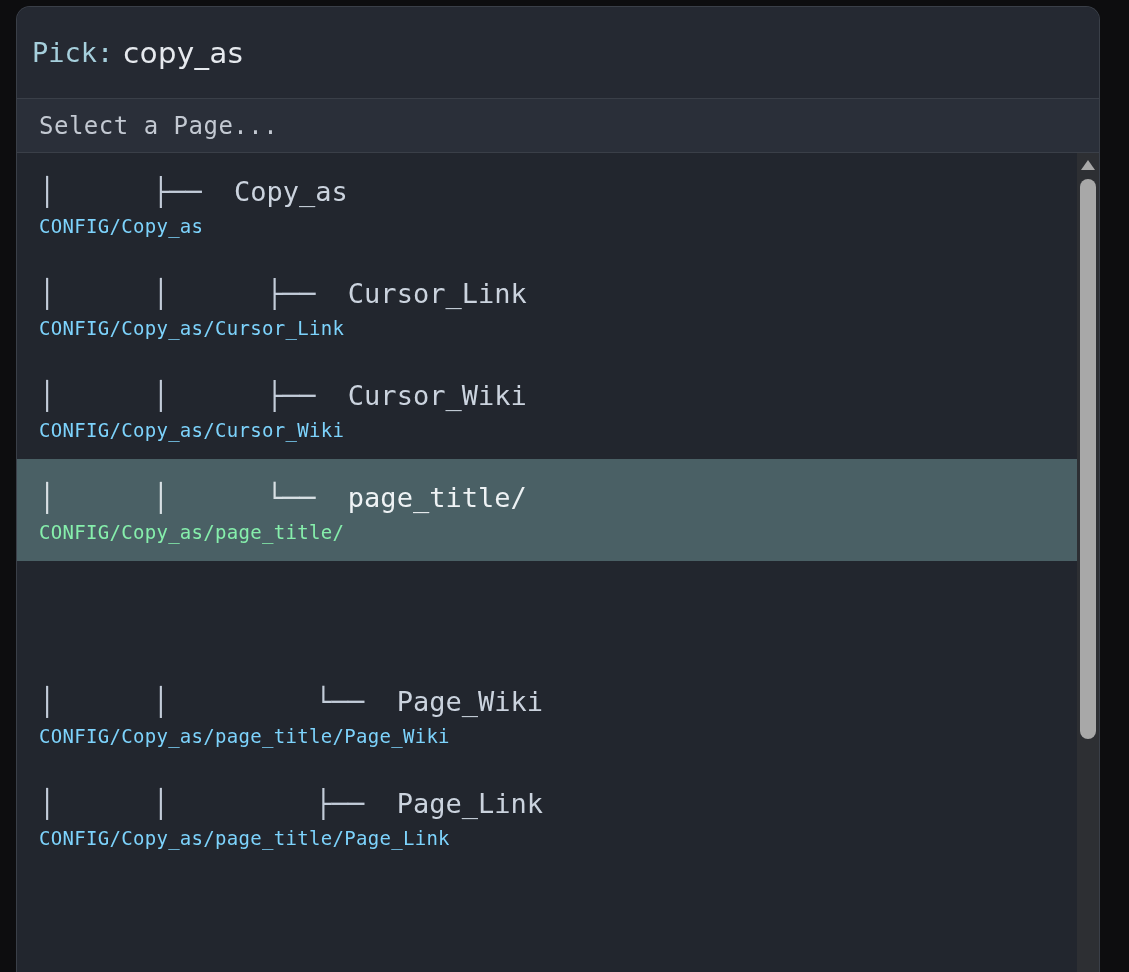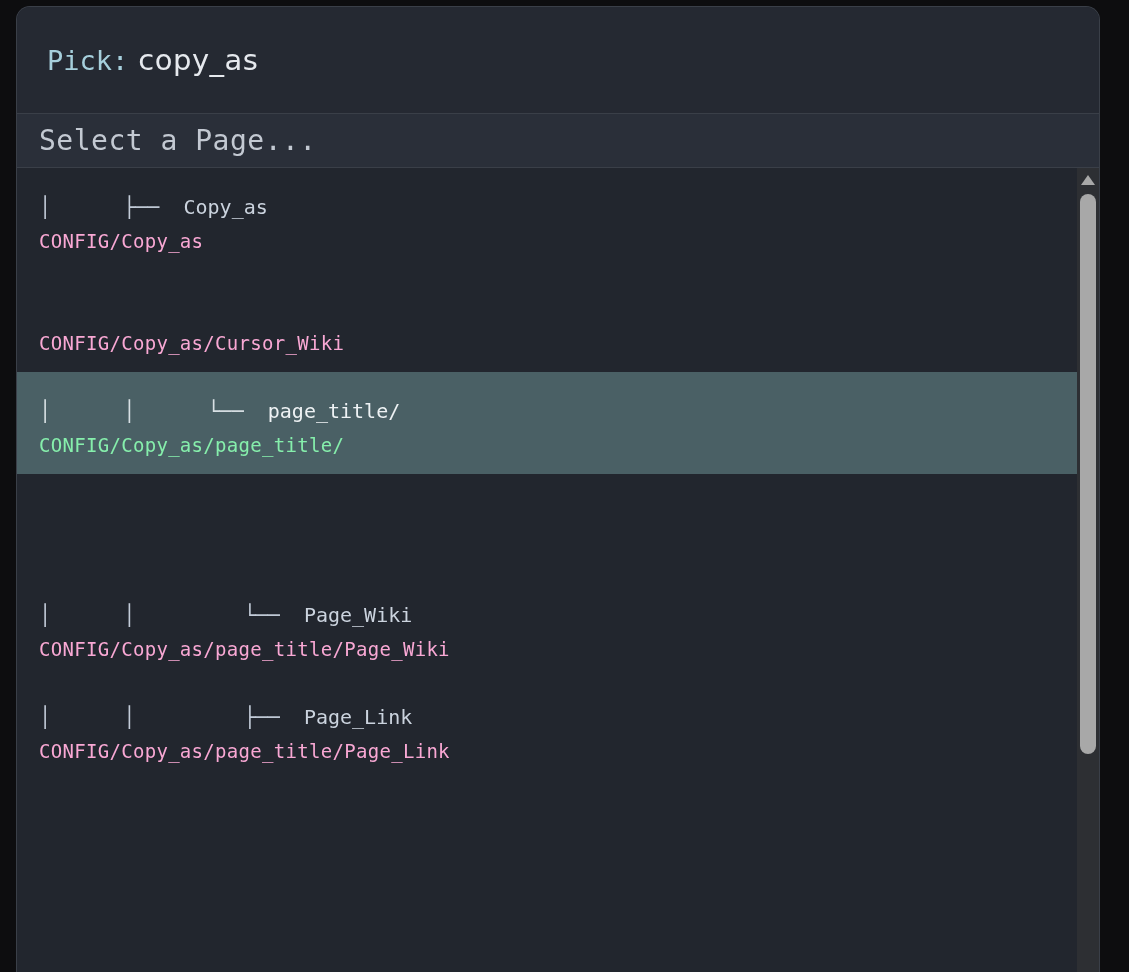--- a/index.html
+++ b/index.html
@@ -26,27 +26,27 @@
     background: #22262e;
     border: 1px solid #3a3f48;
     border-bottom: none;
     border-radius: 14px 14px 0 0;
     box-sizing: border-box;
     overflow: hidden;
   }
 
   
   #picker-header {
-    height: 107px;
+    height: 92px;
     background: #252932;
     border-bottom: 1px solid #3a3f48;
     box-sizing: border-box;
     display: flex;
     align-items: center;
-    padding-left: 30px;
+    padding-left: 15px;
   }
   .hdr-prefix {
     color: #a6cfdc;
     font-size: 27px;
     font-family: "DejaVu Sans Mono", "Liberation Mono", monospace;
     letter-spacing: 0px;
   }
   .hdr-value {
     color: #e6e9ee;
     font-size: 29px;
@@ -60,21 +60,21 @@
     height: 54px;
     background: #2a2f39;
     border-bottom: 1px solid #3a3f48;
     box-sizing: border-box;
     display: flex;
     align-items: center;
     padding-left: 22px;
   }
   #prompt-text {
     color: #c3c9d2;
-    font-size: 28px;
+    font-size: 24px;
     font-family: "DejaVu Sans Mono", "Liberation Mono", monospace;
     letter-spacing: 0.5px;
   }
 
   
   #results-area {
     position: relative;
     height: 826px;
     background: #22262e;
   }
@@ -97,21 +97,21 @@
     background: #4a6065;
     padding-left: 21px;
   }
 
   .row-main {
     position: absolute;
     left: 0;
     top: 20px;
     white-space: pre;
     font-family: "DejaVu Sans Mono", "Liberation Mono", monospace;
-    font-size: 20px;
+    font-size: 27px;
     color: #c7cfdb;
     line-height: 38px;
     padding-left: 22px;
   }
   .row-tree {
     color: #c3ccd9;
     letter-spacing: 0px;
   }
   .result-row.selected .row-tree {
     color: #d8e0e4;
@@ -123,21 +123,21 @@
     color: #eef2f4;
   }
 
   .row-path {
     position: absolute;
     left: 22px;
     top: 62px;
     white-space: pre;
     font-family: "DejaVu Sans Mono", "Liberation Mono", monospace;
     font-size: 19px;
-    color: #f9a8d4;
+    color: #7dd3fc;
     letter-spacing: 0.3px;
   }
   .result-row.selected .row-path {
     color: #86efac;
   }
 
   
   #scrollbar {
     position: absolute;
     right: 0px;
@@ -180,20 +180,25 @@
     <span id="prompt-text">Select a Page...</span>
   </div>
 
   <div id="results-area">
     <div id="results-list">
         <div class="result-row">
           <div class="row-main"><span class="row-tree">│      ├──  </span><span class="row-name">Copy_as</span></div>
           <div class="row-path">CONFIG/Copy_as</div>
         </div>
         <div class="result-row">
+          <div class="row-main"><span class="row-tree">│      │      ├──  </span><span class="row-name">Cursor_Link</span></div>
+          <div class="row-path">CONFIG/Copy_as/Cursor_Link</div>
+        </div>
+        <div class="result-row">
+          <div class="row-main"><span class="row-tree">│      │      ├──  </span><span class="row-name">Cursor_Wiki</span></div>
           <div class="row-path">CONFIG/Copy_as/Cursor_Wiki</div>
         </div>
         <div class="result-row selected">
           <div class="row-main"><span class="row-tree">│      │      └──  </span><span class="row-name">page_title/</span></div>
           <div class="row-path">CONFIG/Copy_as/page_title/</div>
         </div>
         <div class="result-row">
         </div>
         <div class="result-row">
           <div class="row-main"><span class="row-tree">│      │         └──  </span><span class="row-name">Page_Wiki</span></div>

